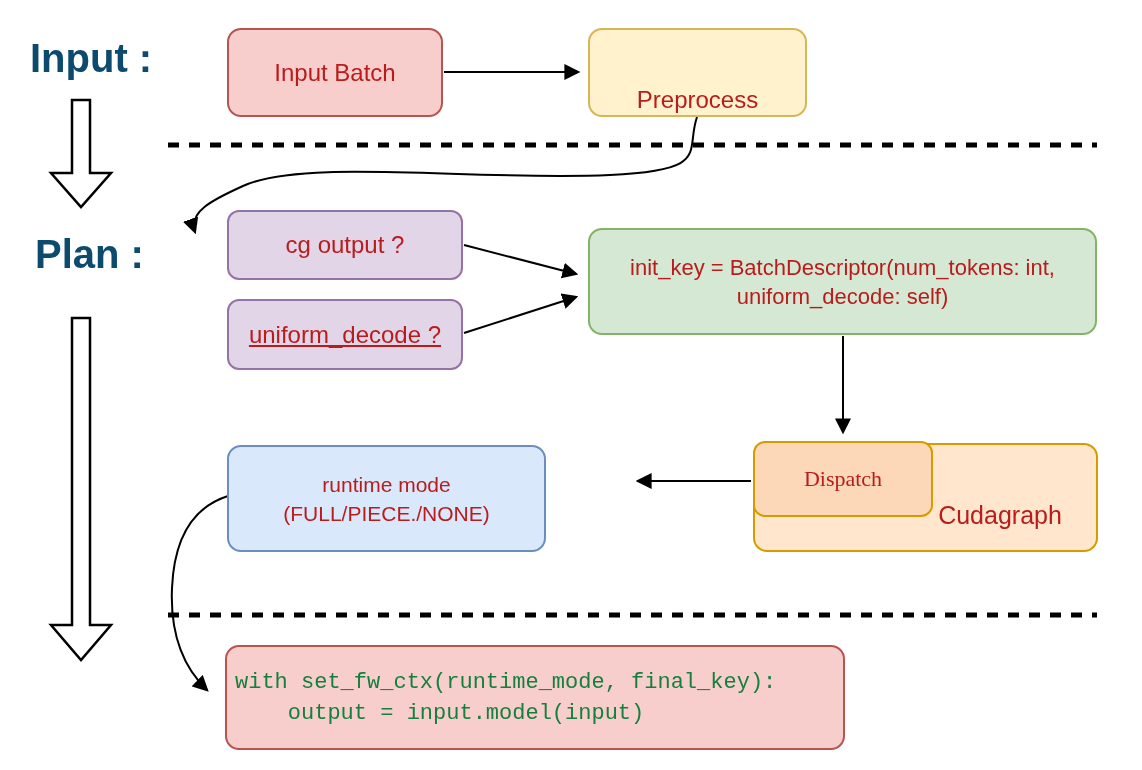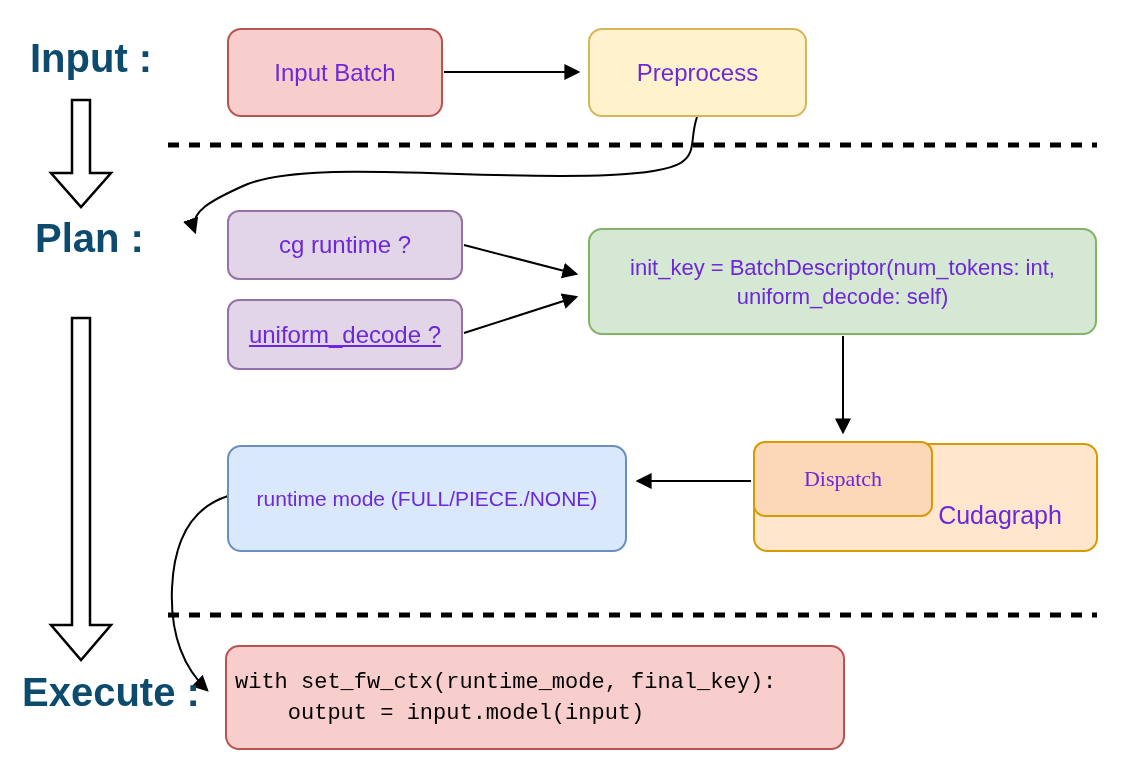--- a/index.html
+++ b/index.html
@@ -14,46 +14,46 @@
   .node{
     position:absolute;
     box-sizing:border-box;
     border:2px solid #000;
     border-radius:14px;
     display:flex;
     flex-direction:column;
     align-items:center;
     justify-content:center;
     text-align:center;
-    color:#6d28d9;
+    color:#b91c1c;
     line-height:1.25;
   }
   .stage-label{
     position:absolute;
     font-weight:bold;
     font-size:40px;
     color:#0c4a6e;
     white-space:nowrap;
   }
   .n-input-batch{left:227px;top:28px;width:216px;height:89px;background:#f8cecc;border-color:#b85450;font-size:24px;}
-  .n-preprocess{left:588px;top:28px;width:219px;height:89px;background:#fff2cc;border-color:#d6b656;font-size:24px;}
+  .n-preprocess{left:588px;top:28px;width:219px;height:89px;background:#fff2cc;border-color:#d6b656;font-size:24px;justify-content:flex-end;}
   .n-cg-padding{left:227px;top:210px;width:236px;height:70px;background:#e1d5e7;border-color:#9673a6;font-size:24px;border-radius:12px;}
   .n-uniform-decode{left:227px;top:299px;width:236px;height:71px;background:#e1d5e7;border-color:#9673a6;font-size:24px;border-radius:12px;text-decoration:underline;}
   .n-init-key{left:588px;top:228px;width:509px;height:107px;background:#d5e8d4;border-color:#82b366;font-size:22px;line-height:29px;}
   .n-cudagraph{left:753px;top:443px;width:345px;height:109px;background:#ffe6cc;border-color:#d79b00;font-size:25px;align-items:flex-end;justify-content:center;}
   .n-cudagraph .inner-label{width:176px;margin-right:-4px;line-height:33px;text-align:center;align-self:center;margin-left:auto;margin-right:8px;margin-top:36px;}
   .n-dispatch{left:753px;top:441px;width:180px;height:76px;background:#fcd8b8;border-color:#d79b00;font-size:22px;border-radius:12px;font-family:Liberation Serif, serif;}
-  .n-runtime{left:227px;top:445px;width:400px;height:107px;background:#dae8fc;border-color:#6c8ebf;font-size:21px;line-height:29px;}
+  .n-runtime{left:227px;top:445px;width:319px;height:107px;background:#dae8fc;border-color:#6c8ebf;font-size:21px;line-height:29px;}
   .n-execute-code{
     left:225px;top:645px;width:620px;height:105px;
     background:#f8cecc;border-color:#b85450;
     font-family:"Liberation Mono","DejaVu Sans Mono",monospace;
     font-size:22px;line-height:31px;
     align-items:flex-start;justify-content:center;
-    text-align:left;padding-left:8px;color:#000000;
+    text-align:left;padding-left:8px;color:#15803d;
   }
   .code-line{white-space:pre;display:block;}
   .two-line span{display:block;}
 </style>
 </head>
 <body>
 
 <div id="canvas">
 
   <svg id="wires" viewBox="0 0 1142 770" xmlns="http://www.w3.org/2000/svg">
@@ -73,33 +73,32 @@
     <path d="M464,245 L576,274" stroke="#000" stroke-width="2" fill="none" marker-end="url(#arrow)"></path>
     <path d="M464,333 L576,297" stroke="#000" stroke-width="2" fill="none" marker-end="url(#arrow)"></path>
     <path d="M843,336 L843,432" stroke="#000" stroke-width="2" fill="none" marker-end="url(#arrow)"></path>
     <path d="M751,481 L638,481" stroke="#000" stroke-width="2" fill="none" marker-end="url(#arrow)"></path>
 
     <path d="M697,117 C685,152 712,170 610,175 C470,181 305,158 243,186 C212,200 188,212 195,232" stroke="#000" stroke-width="2" fill="none" marker-end="url(#arrow)"></path>
     <path d="M228,496 C190,508 174,542 172,588 C170,634 184,668 207,690" stroke="#000" stroke-width="2" fill="none" marker-end="url(#arrow)"></path>
   </svg>
 
   <div class="stage-label" style="left:30px;top:36px;">Input :</div>
-  <div class="stage-label" style="left:35px;top:216px;">Plan :</div>
-  <div class="stage-label" style="left:22px;top:670px;">Execute :</div>
+  <div class="stage-label" style="left:35px;top:232px;">Plan :</div>
 
   <div class="node n-input-batch">
     <span>Input Batch</span>
   </div>
 
   <div class="node n-preprocess">
     <span>Preprocess</span>
   </div>
 
   <div class="node n-cg-padding">
-    <span>cg runtime ?</span>
+    <span>cg output ?</span>
   </div>
 
   <div class="node n-uniform-decode">
     <span>uniform_decode ?</span>
   </div>
 
   <div class="node n-init-key two-line">
     <span>init_key = BatchDescriptor(num_tokens: int,</span>
     <span>uniform_decode: self)</span>
   </div>

